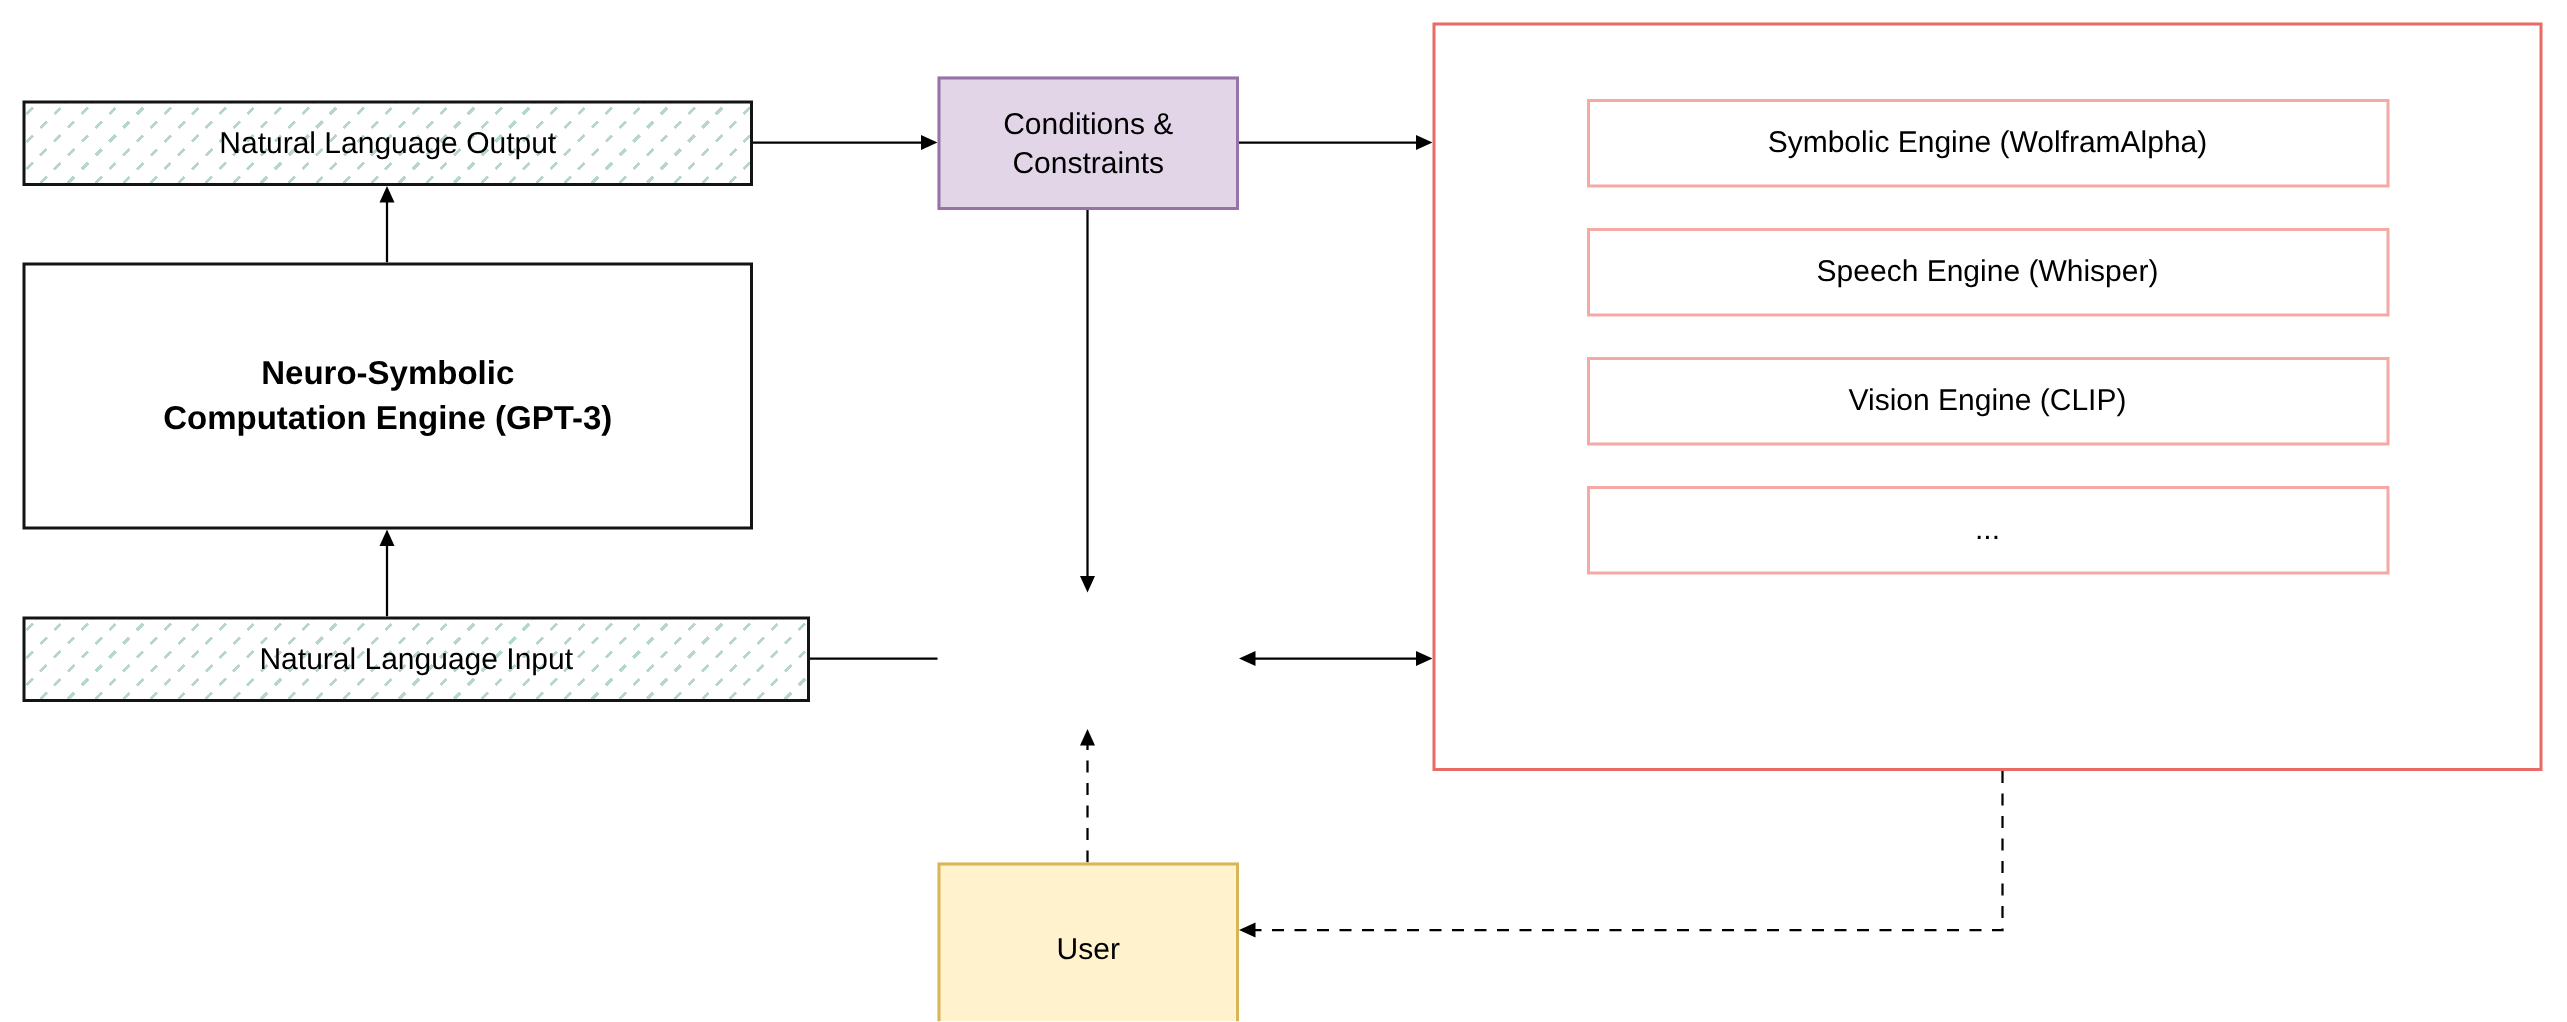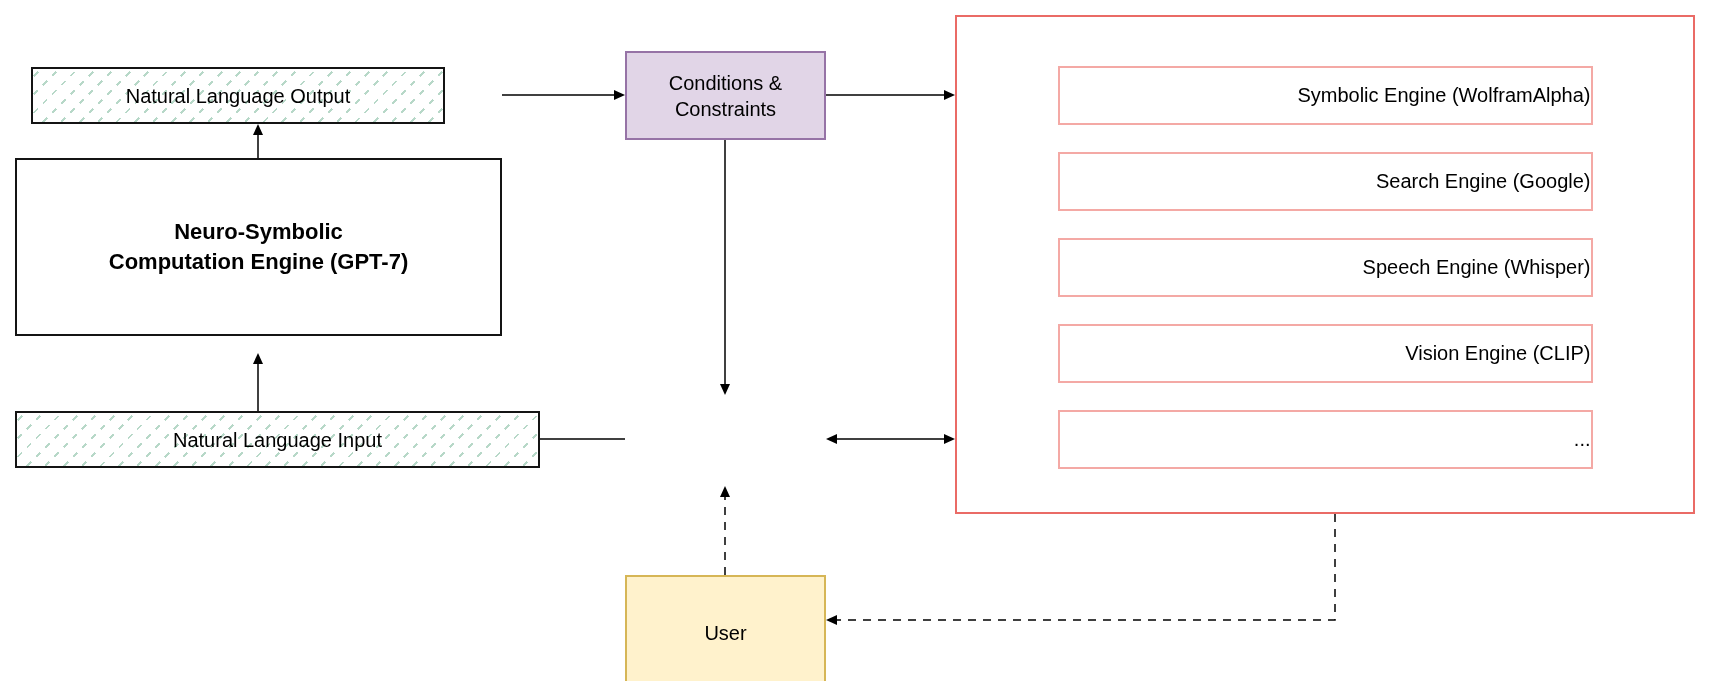--- a/index.html
+++ b/index.html
@@ -29,24 +29,24 @@
     font-size: 20px;
     line-height: 1.3;
   }
   .hatched {
     border: 2px solid #141414;
     background-color: #ffffff;
     background-image:
       repeating-linear-gradient(45deg, #ffffff 0 7px, rgba(255,255,255,0) 7px 13px),
       repeating-linear-gradient(135deg, rgba(255,255,255,0) 0 4.5px, #b7d8c8 4.5px 6.5px, rgba(255,255,255,0) 6.5px 13px);
   }
-  .nlo { left: 15px; top: 67px;  width: 414px; height: 57px; margin-left: 16px; }
+  .nlo { left: 15px; top: 67px;  width: 487px; height: 57px; }
   .nli { left: 15px; top: 411px; width: 525px; height: 57px; }
   .engine-box {
-    left: 15px; top: 158px; width: 487px; height: 178px;
+    left: 15px; top: 175px; width: 487px; height: 178px;
     border: 2px solid #141414;
     background: #ffffff;
     font-weight: bold;
     font-size: 22px;
     line-height: 1.35;
   }
   .conditions {
     left: 625px; top: 51px; width: 201px; height: 89px;
     background: #e1d5e7;
     border: 2px solid #9673a6;
@@ -75,21 +75,21 @@
     gap: 27px;
   }
   .engine-item {
     box-sizing: border-box;
     width: 535px;
     height: 59px;
     border: 2px solid #f4a9a5;
     background: #ffffff;
     display: flex;
     align-items: center;
-    justify-content: flex-end;
+    justify-content: center;
     text-align: center;
     font-size: 20px;
   }
   .wires line, .wires polyline { stroke: #000000; stroke-width: 1.5; fill: none; }
   .wires polygon { fill: #000000; stroke: none; }
   .wires .dashed { stroke-dasharray: 8 7; }
 </style>
 </head>
 <body>
 
@@ -143,44 +143,41 @@
       <polygon points="826,620 837,615 837,625"></polygon>
     </g>
   </svg>
 
   <div class="node hatched nlo">
     <span>Natural Language Output</span>
   </div>
 
   <div class="node engine-box">
     <div>Neuro-Symbolic</div>
-    <div>Computation Engine (GPT-7)</div>
+    <div>Computation Engine (GPT-3)</div>
   </div>
 
   <div class="node hatched nli">
     <span>Natural Language Input</span>
   </div>
 
   <div class="node conditions">
     <span>Conditions &amp; Constraints</span>
   </div>
 
 
   <div class="node user">
     <span>User</span>
   </div>
 
   <div class="engines-container">
     <div class="engine-item">
       <span>Symbolic Engine (WolframAlpha)</span>
     </div>
     <div class="engine-item">
-      <span>Search Engine (Google)</span>
-    </div>
-    <div class="engine-item">
       <span>Speech Engine (Whisper)</span>
     </div>
     <div class="engine-item">
       <span>Vision Engine (CLIP)</span>
     </div>
     <div class="engine-item">
       <span>...</span>
     </div>
   </div>
 

